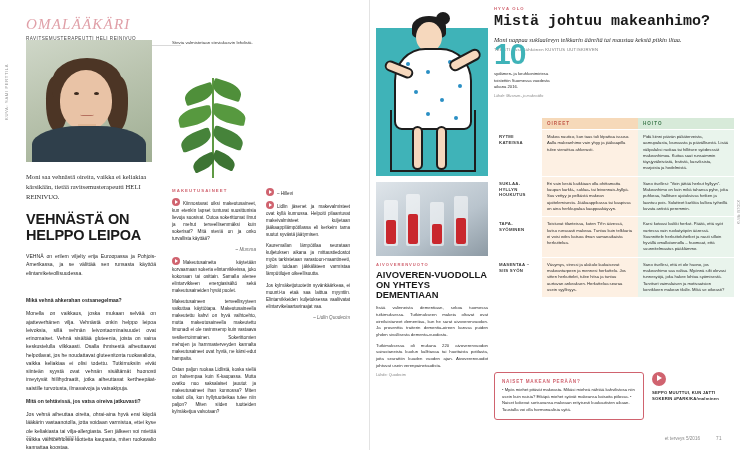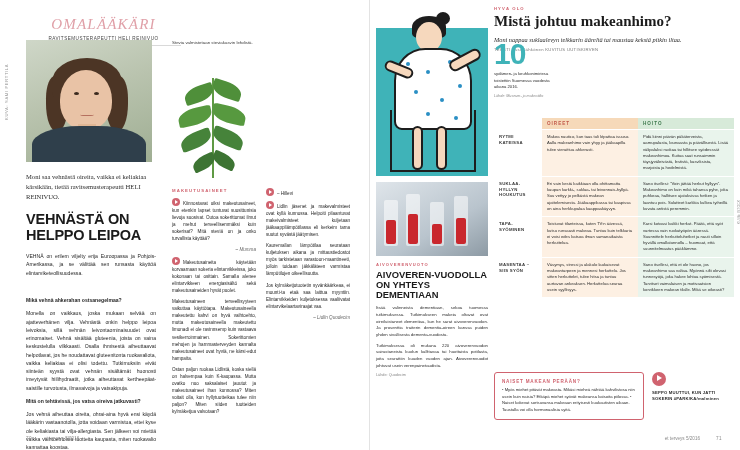--- a/index.html
+++ b/index.html
@@ -17,21 +17,21 @@
 
   
   .lp-inner { position:absolute; inset:0; padding:14px 16px 26px 26px; }
 
   .spine-label {
     position:absolute; left:4px; top:120px;
     transform:rotate(-90deg); transform-origin:left top;
     font-size:4.2px; letter-spacing:.6px; color:#9a9a9a; white-space:nowrap;
   }
 
-  .omal-head { position:absolute; left:26px; top:16px; width:155px;text-align:center; }
+  .omal-head { position:absolute; left:26px; top:16px; width:155px; }
   .omal-title {
     font-family:"Liberation Serif", serif; font-style:italic;
     font-size:15px; color:#e0a0a8; letter-spacing:1.2px; margin:0;
   }
   .omal-sub {
     font-size:4.6px; letter-spacing:.5px; color:#444; margin-top:3px;
     text-transform:uppercase;
   }
   .omal-rule { height:1px; background:#d9d9d9; margin-top:4px; }
 
@@ -184,21 +184,21 @@
     font-size:9.4px; line-height:1.08; color:#1b1b1b; margin:0 0 5px 0;
   }
   .side-kicker { font-size:4.1px; letter-spacing:1px; color:#d0636f; font-weight:bold; margin-bottom:3px;}
   .side-body { font-size:4.3px; line-height:1.55; color:#2b2b2b; text-align:justify; }
   .side-body p { margin:0 0 4px 0; }
   .side-credit { font-size:3.8px; color:#8a8a8a; margin-top:4px; }
 
   .rp-main { position:absolute; left:124px; top:6px; width:240px; }
   .r-kicker { font-size:4.2px; letter-spacing:1.1px; color:#d0636f; font-weight:bold; }
   .rp-title {
-    font-family:Liberation Serif, serif; font-weight:bold;
+    font-family:Liberation Mono, monospace; font-weight:bold;
     font-size:15px; line-height:1.06; color:#1b1b1b; margin:3px 0 5px 0;
   }
   .rp-stand {
     font-family:"Liberation Serif", serif; font-size:6.3px; line-height:1.5;
     color:#2b2b2b; margin:0 0 3px 0; font-style:italic;
   }
   .rp-byline { font-size:4.2px; color:#777; letter-spacing:.3px; }
 
   .ten-block { position:absolute; left:124px; top:40px; width:58px; }
   .ten-num {

